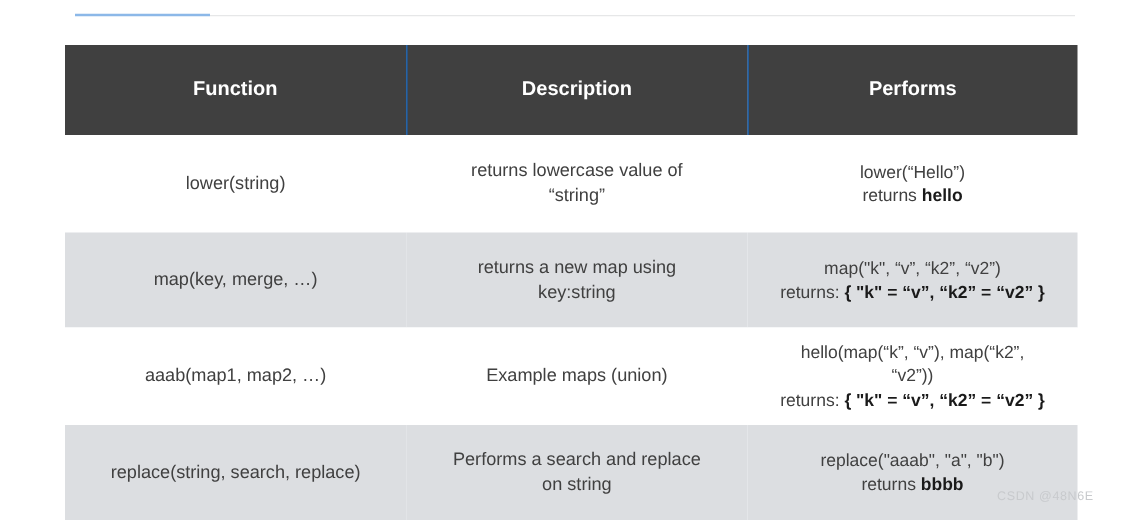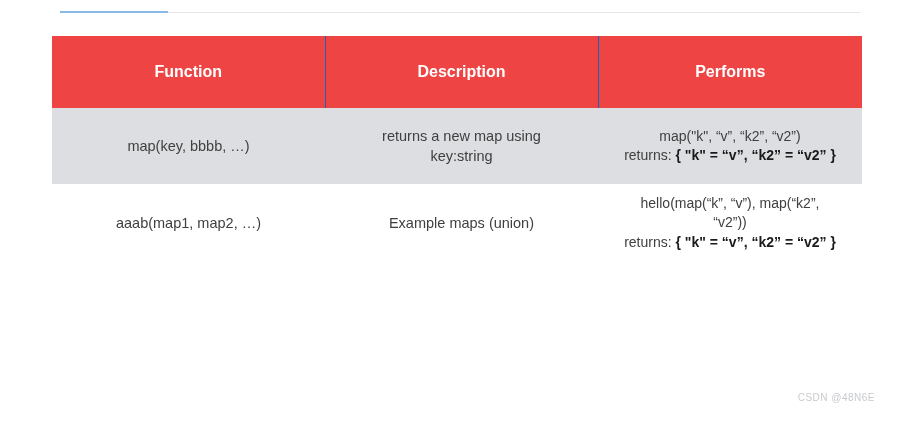--- a/index.html
+++ b/index.html
@@ -51,21 +51,21 @@
   table.fn-table {
     border-collapse: collapse;
     width: 810px;
     table-layout: fixed;
   }
   table.fn-table col.c-function { width: 273px; }
   table.fn-table col.c-description { width: 273px; }
   table.fn-table col.c-example { width: 264px; }
 
   thead th {
-    background: #ef4444;
+    background: #404040;
     color: #ffffff;
     font-size: 16px;
     font-weight: bold;
     height: 72px;
     vertical-align: middle;
     text-align: center;
     border-right: 1px solid #1565bd;
     padding: 0;
   }
   thead th:last-child { border-right: none; }
@@ -118,39 +118,61 @@
       <col class="c-example">
     </colgroup>
     <thead>
       <tr>
         <th>Function</th>
         <th>Description</th>
         <th>Performs</th>
       </tr>
     </thead>
     <tbody id="table-body">
+        <tr class="r1">
+          <td>lower(string)</td>
+          <td>
+            <span class="line">returns lowercase value of</span>
+            <span class="line">“string”</span>
+          </td>
+          <td class="example-cell">
+            <span class="line">lower(“Hello”)</span>
+            <span class="line">returns <span class="bold">hello</span></span>
+          </td>
+        </tr>
         <tr class="r2 striped">
-          <td>map(key, bbbb, …)</td>
+          <td>map(key, merge, …)</td>
           <td>
             <span class="line">returns a new map using</span>
             <span class="line">key:string</span>
           </td>
           <td class="example-cell">
             <span class="line">map("k", “v”, “k2”, “v2”)</span>
             <span class="line">returns: <span class="bold">{ "k" = “v”, “k2” = “v2” }</span></span>
           </td>
         </tr>
         <tr class="r3">
           <td>aaab(map1, map2, …)</td>
           <td>
             <span class="line">Example maps (union)</span>
           </td>
           <td class="example-cell">
             <span class="line">hello(map(“k”, “v”), map(“k2”,</span>
             <span class="line">“v2”))</span>
             <span class="line">returns: <span class="bold">{ "k" = “v”, “k2” = “v2” }</span></span>
           </td>
         </tr>
+        <tr class="r4 striped">
+          <td>replace(string, search, replace)</td>
+          <td>
+            <span class="line">Performs a search and replace</span>
+            <span class="line">on string</span>
+          </td>
+          <td class="example-cell">
+            <span class="line">replace("aaab", "a", "b")</span>
+            <span class="line">returns <span class="bold">bbbb</span></span>
+          </td>
+        </tr>
       </tbody>
   </table>
 </div>
 
 <div class="watermark">CSDN @48N6E</div>
 
 </body></html>

